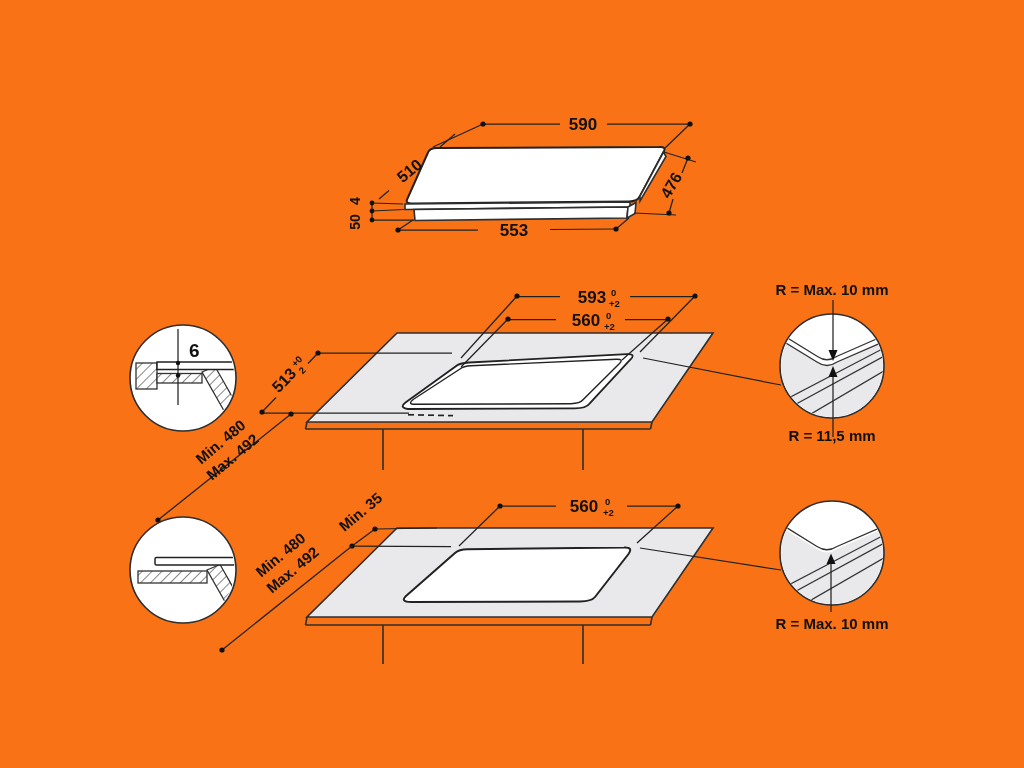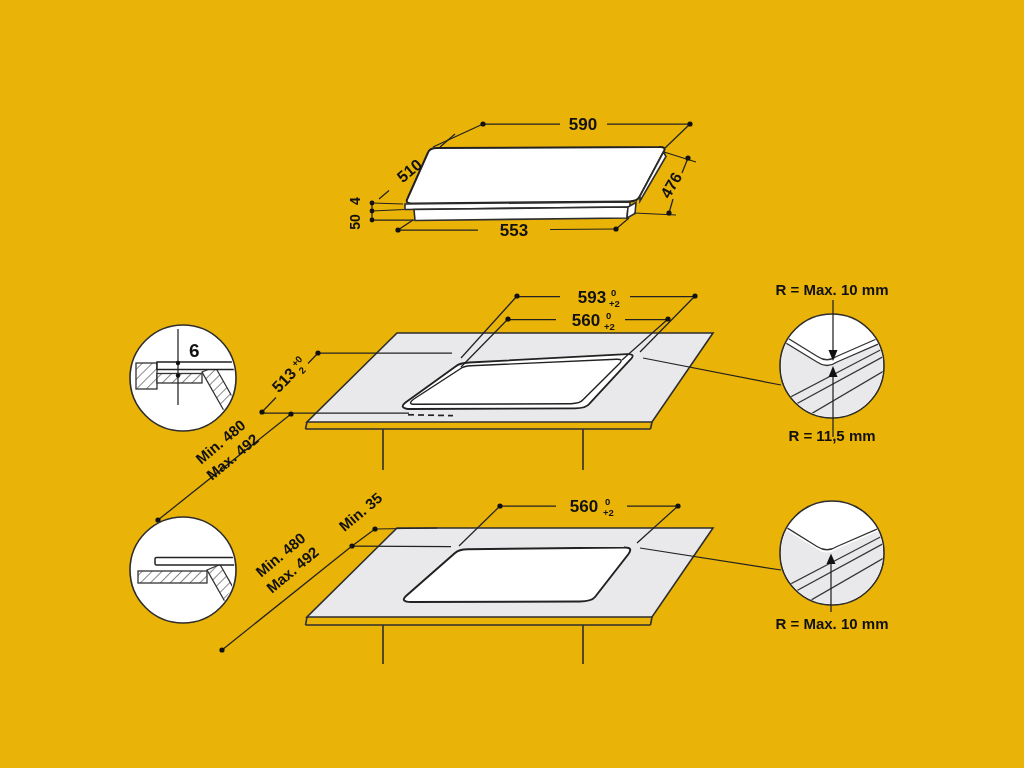--- a/index.html
+++ b/index.html
@@ -1,16 +1,16 @@
 <!DOCTYPE html>
 <html><head>
 <meta charset="utf-8">
 <style>
   html,body{margin:0;padding:0;background:#ffffff;}
-  #stage{position:relative;width:1024px;height:768px;background:#eab308;overflow:hidden;}
+  #stage{position:relative;width:1024px;height:768px;background:#f97316;overflow:hidden;}
   svg{display:block;}
   text{font-family:"Liberation Sans","DejaVu Sans",sans-serif;font-weight:bold;fill:#111;}
   .t17{font-size:17px;}
   .t16{font-size:16px;}
   .t15{font-size:15px;}
   .t14{font-size:14px;}
   .t19{font-size:19px;}
   .t9{font-size:9.5px;}
   .ln{stroke:#2e2e2e;stroke-width:1.6;fill:none;}
   .ln2{stroke:#222;stroke-width:2;fill:none;stroke-linejoin:round;}

